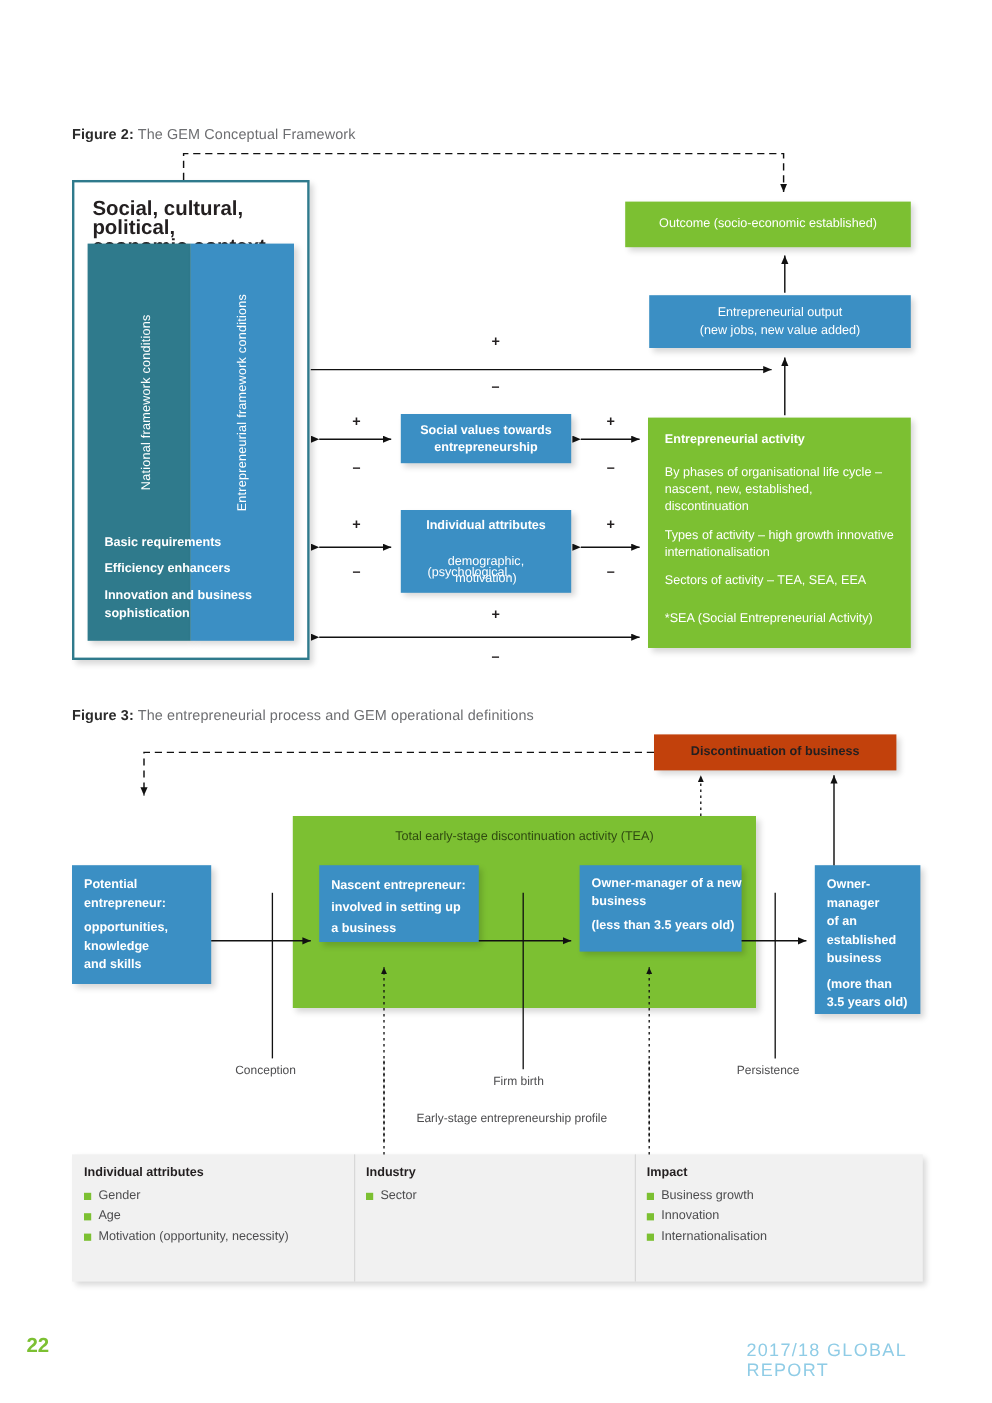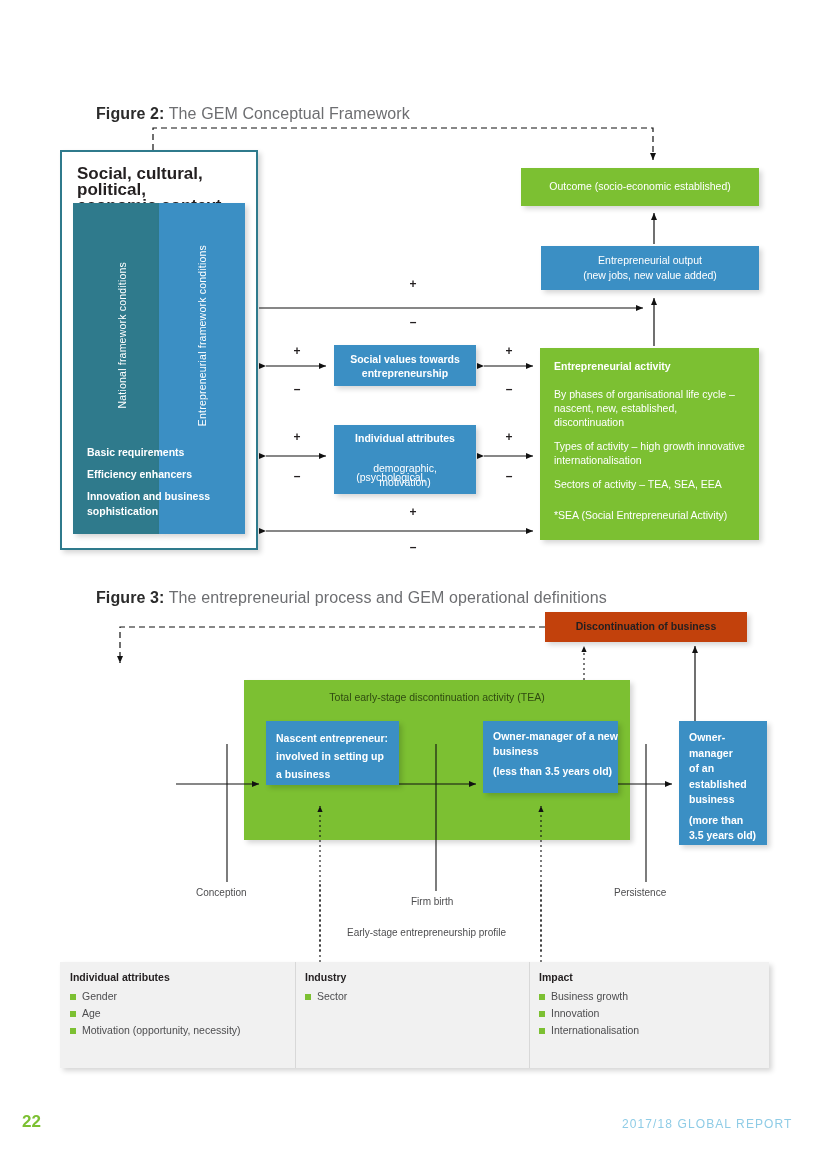--- a/index.html
+++ b/index.html
@@ -1,18 +1,18 @@
 <!DOCTYPE html>
 <html><head>
 <meta charset="utf-8">
 <style>
   html,body{margin:0;padding:0;background:#ffffff;}
   body{width:827px;height:1169px;position:relative;font-family:"Liberation Sans",sans-serif;color:#3c3c3c;overflow:hidden;}
   .page{position:absolute;left:0;top:0;width:827px;height:1169px;}
-  .fig-caption{position:absolute;font-size:16px;color:#55565a;letter-spacing:.1px;margin-left:36px;}
+  .fig-caption{position:absolute;font-size:12px;color:#55565a;letter-spacing:.1px;}
   .fig-caption b{color:#2b2b2b;font-weight:bold;}
   .fig-caption span.txt{color:#6d6e71;}
 
   .box{position:absolute;box-sizing:border-box;}
   .blue{background:#3b8fc4;color:#ffffff;}
   .green{background:#7cc032;color:#ffffff;}
   .teal{background:#2f7a8c;}
   .lightblue{background:#3b8fc4;}
   .shadow{box-shadow:3px 3px 5px rgba(0,0,0,.16);}
 
@@ -31,21 +31,21 @@
 
   
   .legend{position:absolute;background:#f1f1f1;box-sizing:border-box;}
   .legend-col{position:absolute;box-sizing:border-box;}
   .legend-h{font-size:10.5px;font-weight:bold;color:#231f20;margin-bottom:5px;}
   .legend-li{font-size:10.5px;color:#4d4d4f;line-height:17px;display:flex;align-items:center;}
   .bullet{display:inline-block;width:6px;height:6px;background:#7cc032;margin-right:6px;flex:0 0 auto;}
   .divider{position:absolute;width:1px;background:#d8d8d8;}
 
   .footer-num{position:absolute;font-size:17px;font-weight:bold;color:#7cc032;}
-  .footer-txt{position:absolute;font-size:12px;letter-spacing:1.1px;color:#8fcce6;}
+  .footer-txt{position:absolute;font-size:15px;letter-spacing:1.1px;color:#8fcce6;}
 
   .lbl{position:absolute;font-size:10px;color:#4d4d4f;white-space:nowrap;}
 </style>
 </head>
 <body>
 
 <div class="page">
 
   <div class="fig-caption" style="left:60px;top:105px;">
     <b>Figure 2:</b>
@@ -119,20 +119,29 @@
   </div>
 
   <div class="box shadow" style="left:545px;top:612px;width:202px;height:30px;background:#c2410c;">
     <div style="position:absolute;left:0;top:8px;width:202px;text-align:center;font-size:10.5px;font-weight:bold;color:#231f20;">Discontinuation of business</div>
   </div>
 
   <div class="box green shadow" style="left:244px;top:680px;width:386px;height:160px;">
     <div style="position:absolute;left:0;top:11px;width:386px;text-align:center;font-size:10.5px;color:#2f4a10;">Total early-stage discontinuation activity (TEA)</div>
   </div>
 
+  <div class="box blue shadow" style="left:60px;top:721px;width:116px;height:99px;">
+    <div style="position:absolute;left:10px;top:9px;font-size:10.5px;font-weight:bold;line-height:15.5px;">
+      <div>Potential</div>
+      <div>entrepreneur:</div>
+      <div style="margin-top:5px;">opportunities,</div>
+      <div>knowledge</div>
+      <div>and skills</div>
+    </div>
+  </div>
 
   <div class="box blue shadow" style="left:266px;top:721px;width:133px;height:64px;">
     <div style="position:absolute;left:10px;top:8px;font-size:10.5px;font-weight:bold;line-height:18px;">
       <div>Nascent entrepreneur:</div>
       <div>involved in setting up</div>
       <div>a business</div>
     </div>
   </div>
 
   <div class="box blue shadow" style="left:483px;top:721px;width:135px;height:72px;">

